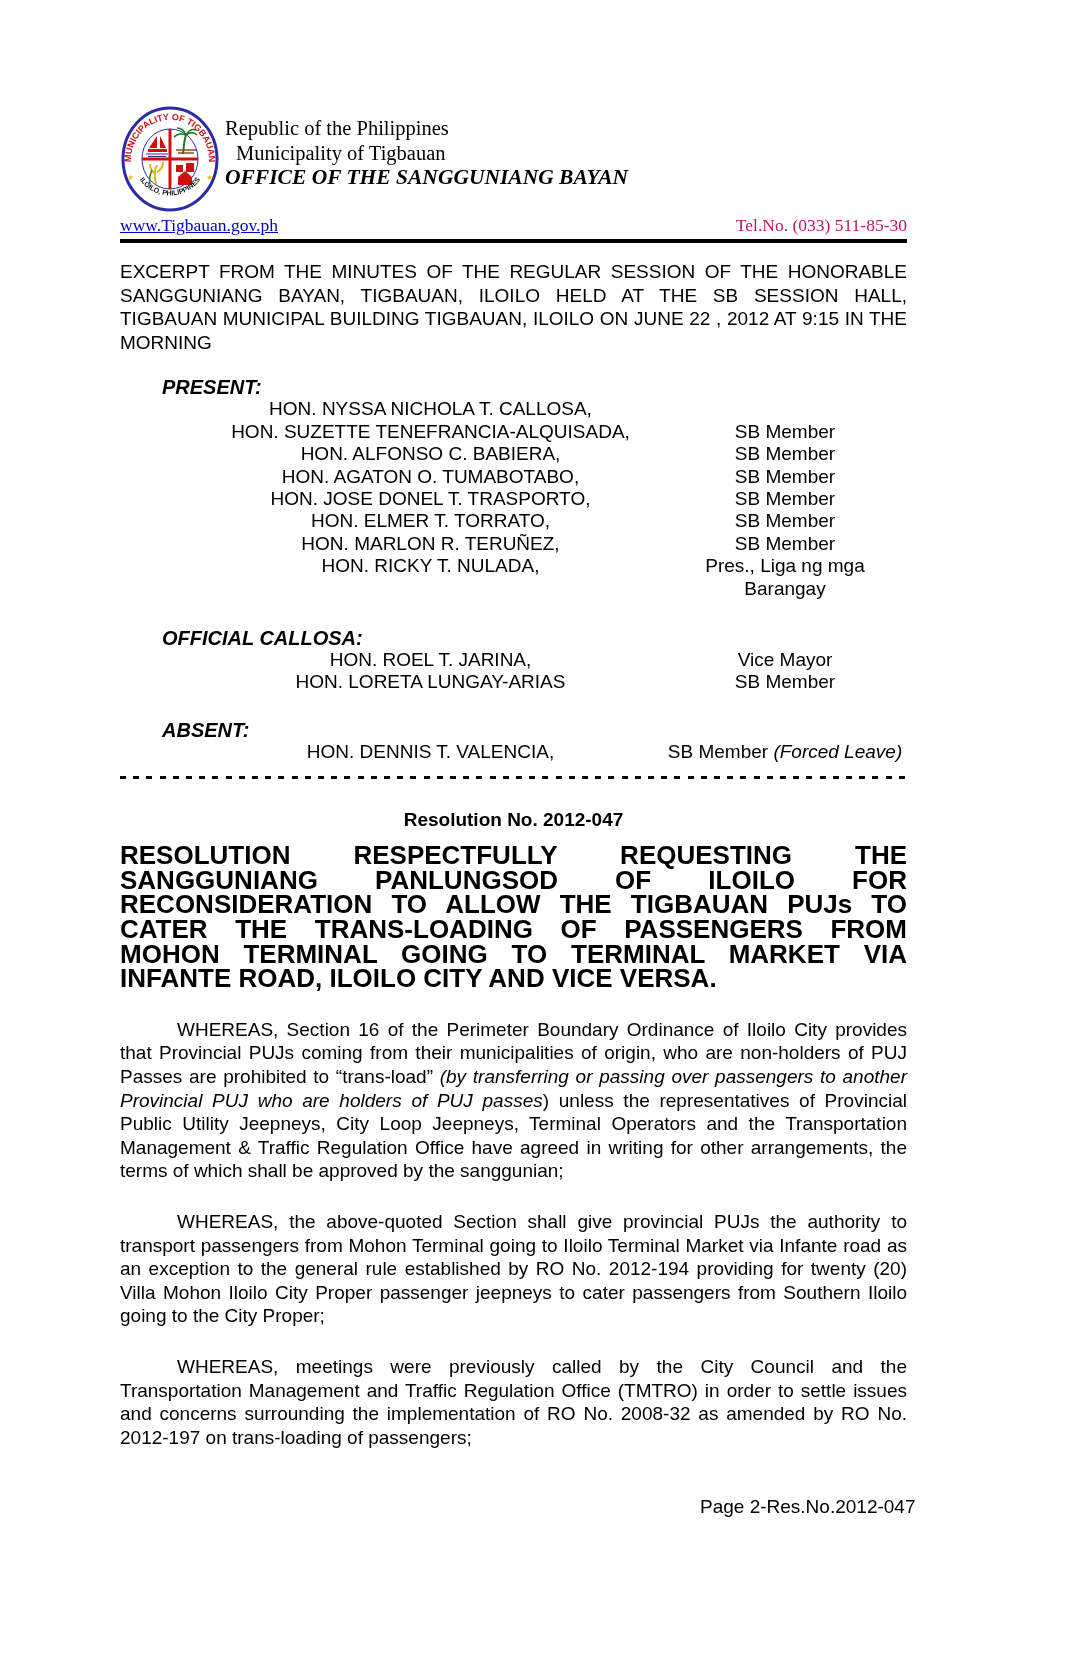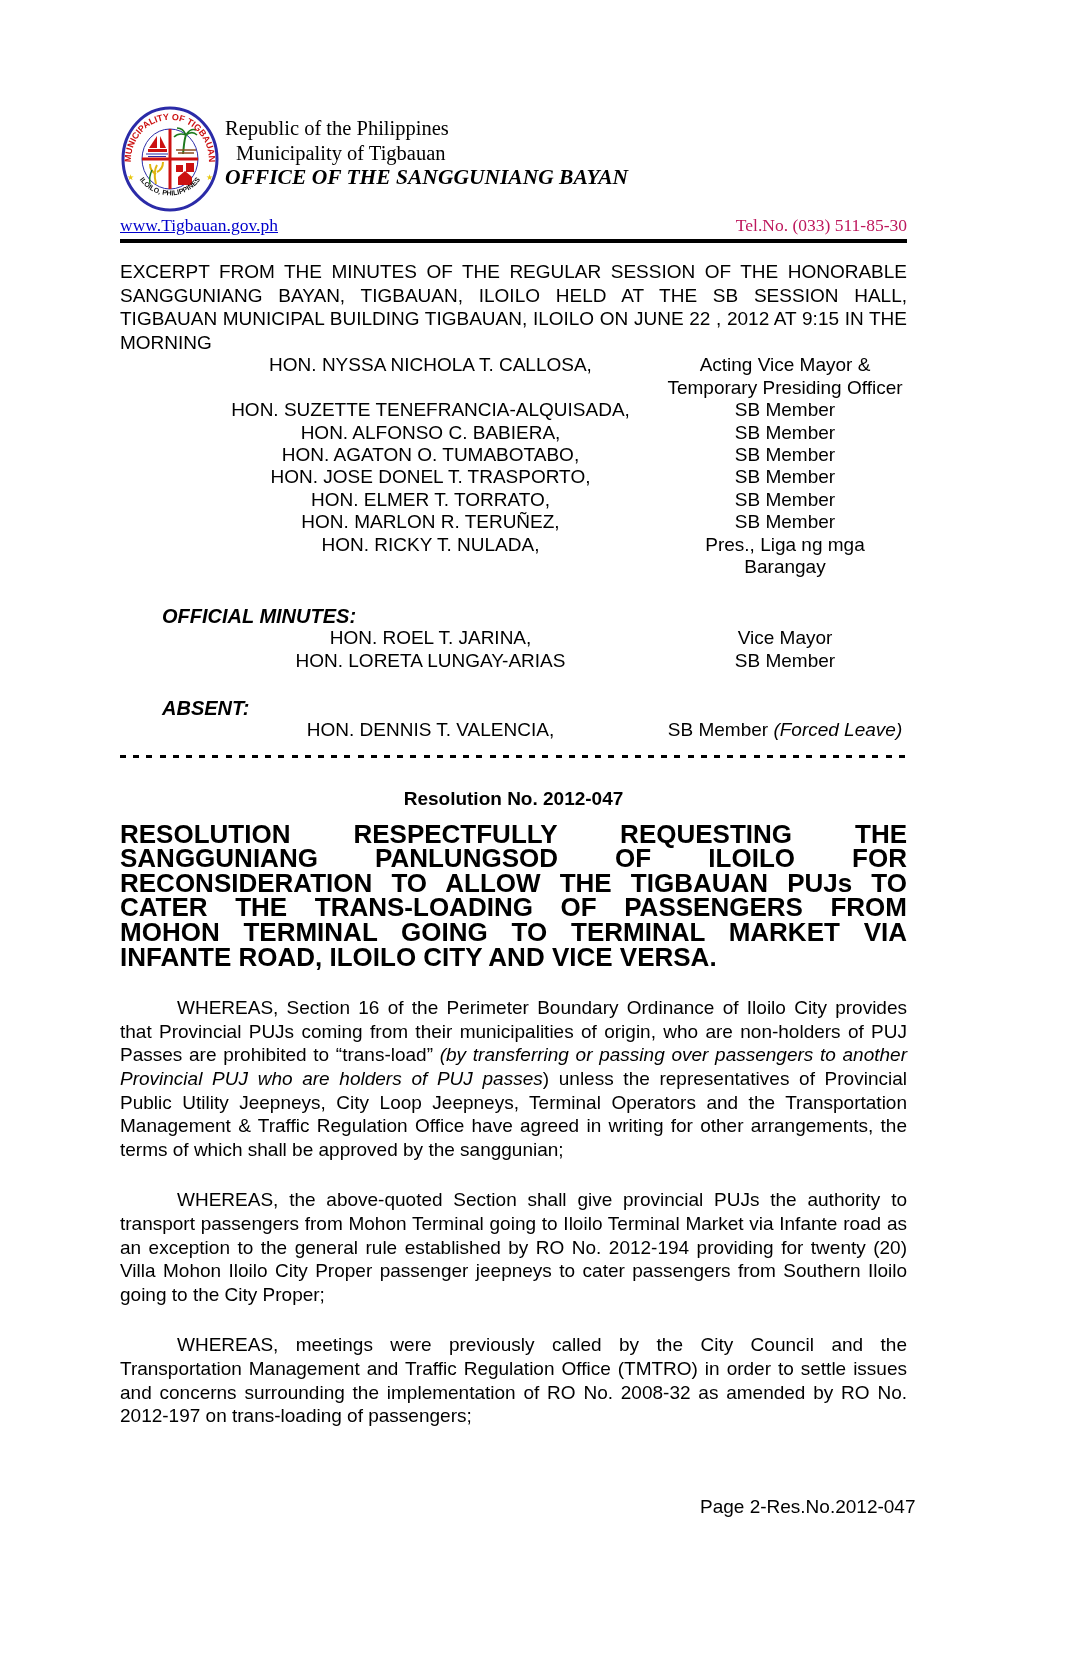--- a/index.html
+++ b/index.html
@@ -92,28 +92,25 @@
       </div>
       <div class="subheader">
         <a class="website" href="#">www.Tigbauan.gov.ph</a>
         <span class="telno">Tel.No. (033) 511-85-30</span>
       </div>
       <div class="rule"></div>
     </header>
 
     <p class="excerpt">EXCERPT FROM THE MINUTES OF THE REGULAR SESSION OF THE HONORABLE SANGGUNIANG BAYAN, TIGBAUAN, ILOILO HELD AT THE SB SESSION HALL, TIGBAUAN MUNICIPAL BUILDING TIGBAUAN, ILOILO ON JUNE 22 , 2012 AT 9:15 IN THE MORNING</p>
 
+    <div class="att-heading pr">PRESENT:</div>
     <div>
 
         <div class="att-row">
           <div class="att-name">HON. NYSSA NICHOLA T. CALLOSA,</div>
-          <div class="att-pos">
-            <span>Acting Vice Mayor &amp;</span><span class="italic"></span>
-            <div class="pos2">Temporary Presiding Officer</div>
-          </div>
         </div>
 
         <div class="att-row">
           <div class="att-name">HON. SUZETTE TENEFRANCIA-ALQUISADA,</div>
           <div class="att-pos">
             <span>SB Member</span><span class="italic"></span>
             
           </div>
         </div>
 
@@ -159,21 +156,21 @@
 
         <div class="att-row">
           <div class="att-name">HON. RICKY T. NULADA,</div>
           <div class="att-pos">
             <span>Pres., Liga ng mga Barangay</span><span class="italic"></span>
             
           </div>
         </div>
       </div>
 
-    <div class="att-heading ob">OFFICIAL MINUTES:</div>
+    <div class="att-heading ob">OFFICIAL CALLOSA:</div>
     <div>
 
         <div class="att-row">
           <div class="att-name">HON. ROEL T. JARINA,</div>
           <div class="att-pos">
             <span>Vice Mayor</span><span class="italic"></span>
             
           </div>
         </div>
 

